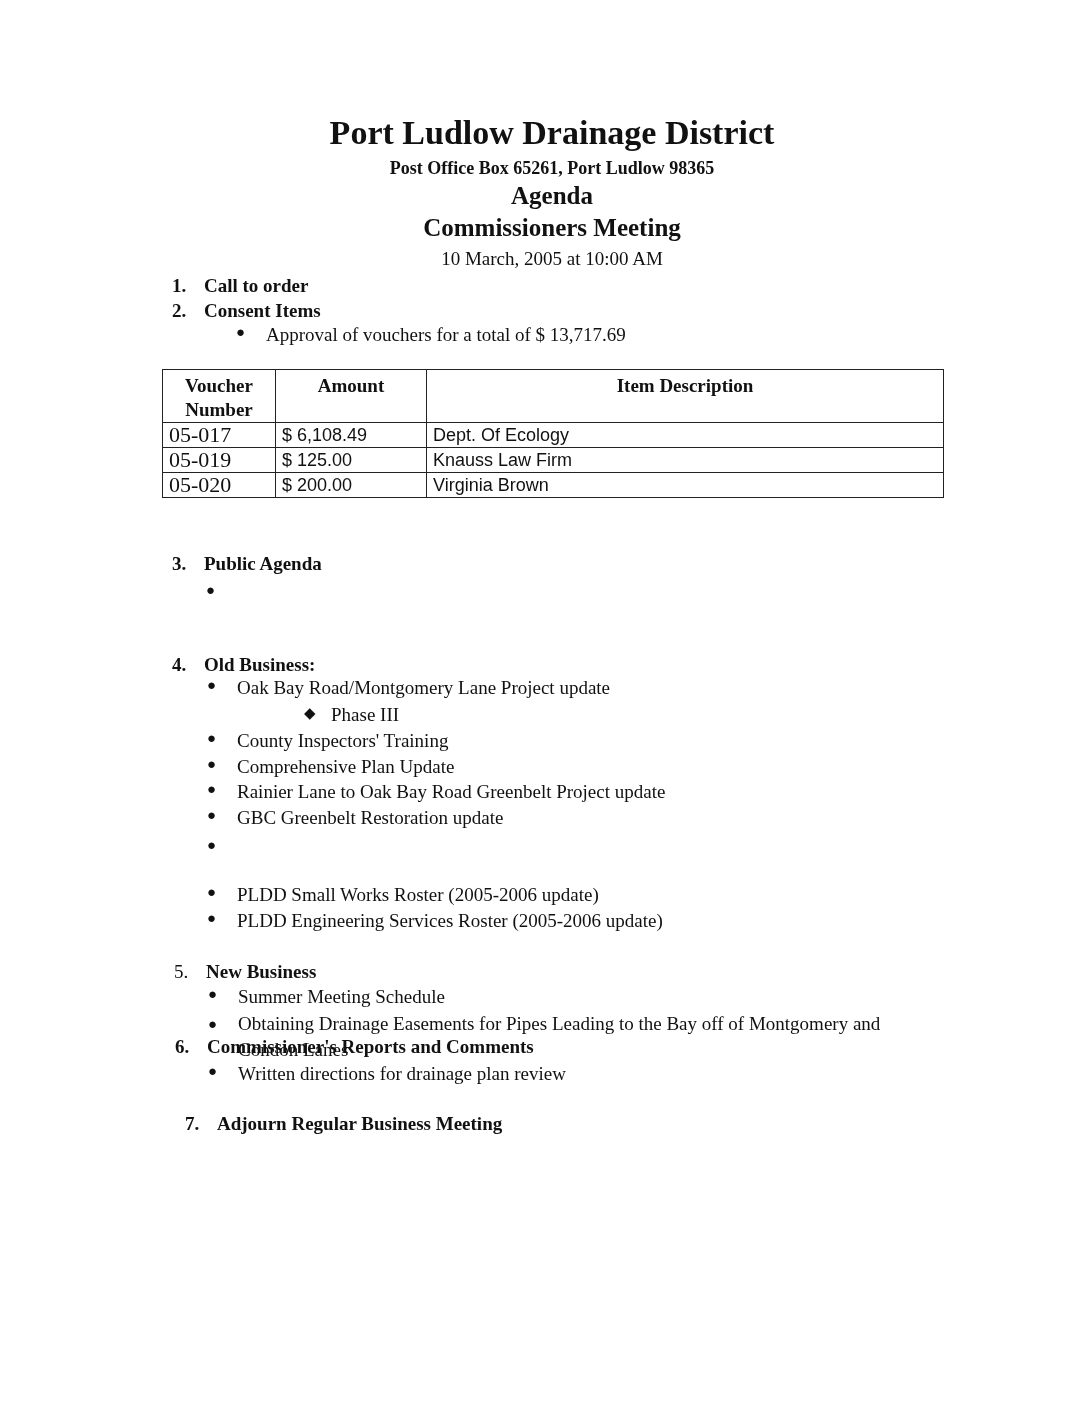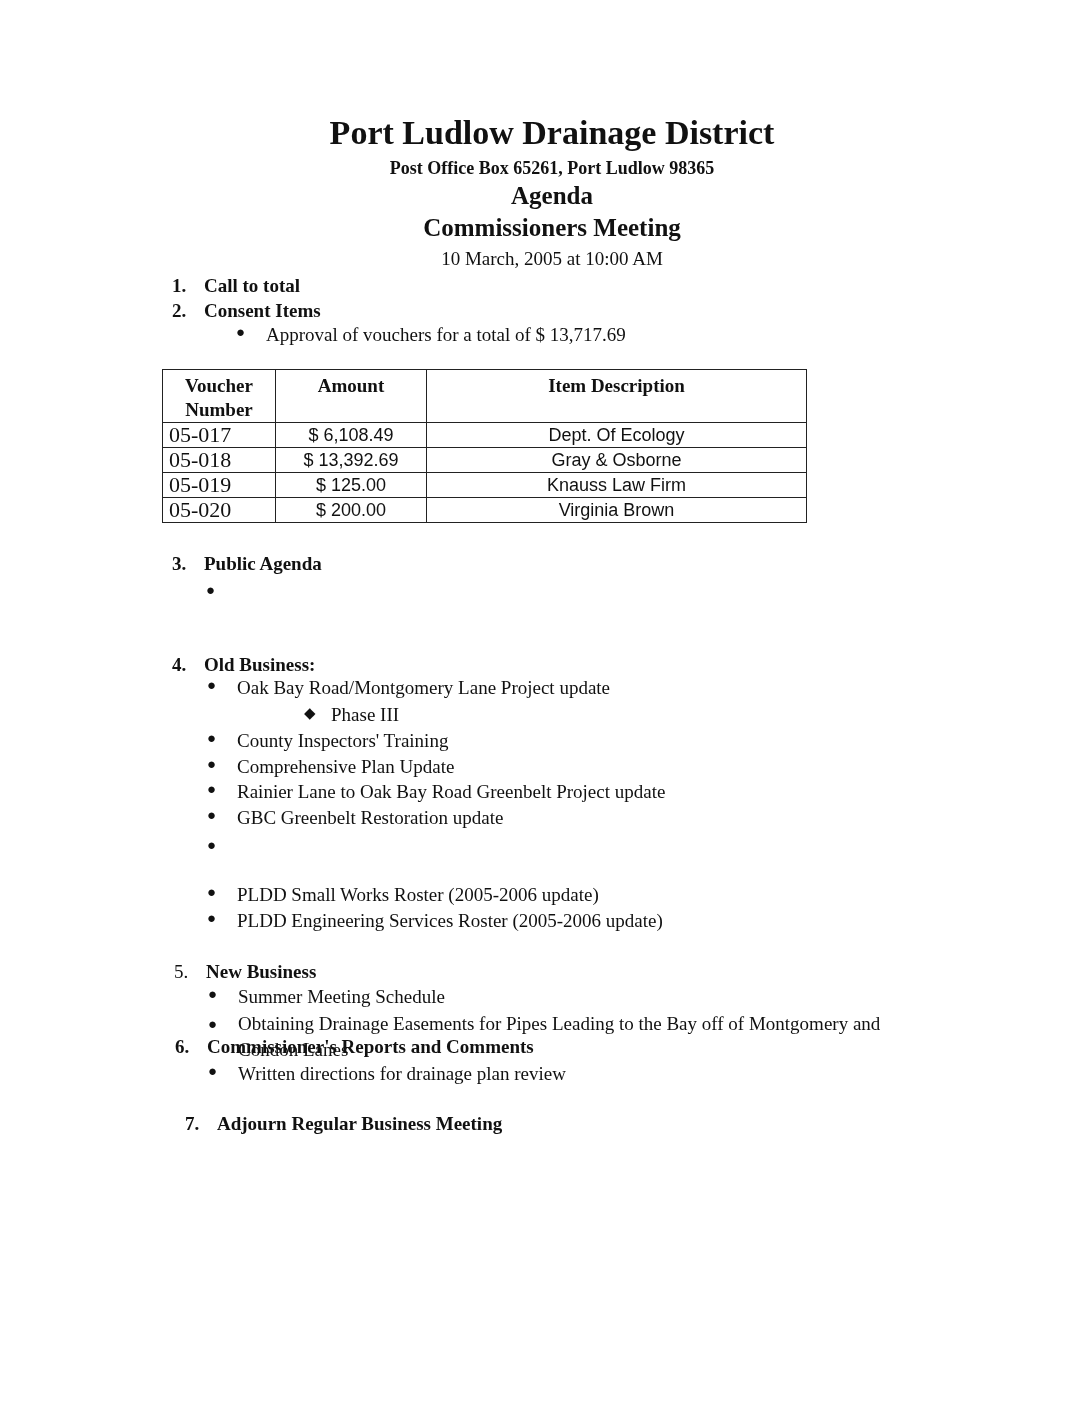--- a/index.html
+++ b/index.html
@@ -15,69 +15,64 @@
     #meeting { top: 214px; font-size: 25px; font-weight: bold; }
     #date { top: 248px; font-size: 19px; }
 
     .sec { position: absolute; left: 172px; font-size: 19px; font-weight: bold; white-space: nowrap; }
     .sec .num { display: inline-block; width: 32px; }
     .bul { position: absolute; font-size: 19px; white-space: nowrap; }
     .bul .dot { position: absolute; left: -30px; top: 0; font-size: 15px; }
     .wrap { white-space: normal; }
 
     table#vouchers {
-      position: absolute; left: 162px; top: 369px; width: 645px;
+      position: absolute; left: 162px; top: 369px; width: 782px;
       border-collapse: collapse; font-size: 18px;
     }
     #vouchers td, #vouchers th { border: 1.5px solid #222; padding: 0 6px; vertical-align: top; }
     #vouchers th { font-weight: bold; font-size: 19px; line-height: 24px; padding-top: 4px; }
     #vouchers th.c1 { width: 100px; text-align: center; }
     #vouchers th.c2 { width: 138px; }
     #vouchers th.c3 { }
     #vouchers tr.hdr { height: 52px; }
     #vouchers td { height: 24px; line-height: 24px; }
     #vouchers td.vn { font-family: "Liberation Serif", serif; font-size: 22px; }
-    #vouchers td.amt, #vouchers td.desc { font-family: "Liberation Sans", sans-serif; font-size: 18px; text-align: center; }
+    #vouchers td.amt, #vouchers td.desc { font-family: "Liberation Sans", sans-serif; font-size: 18px; }
   </style>
 </head>
 <body>
 
 <div id="title" class="abs center">Port Ludlow Drainage District</div>
 <div id="address" class="abs center">Post Office Box 65261, Port Ludlow 98365</div>
 <div id="agenda" class="abs center">Agenda</div>
 <div id="meeting" class="abs center">Commissioners Meeting</div>
 <div id="date" class="abs center">10 March, 2005 at 10:00 AM</div>
 
 <div class="sec" style="top:275px">
-  <span class="num">1.</span><span>Call to total</span>
+  <span class="num">1.</span><span>Call to order</span>
 </div>
 
 <div class="sec" style="top:300px">
   <span class="num">2.</span><span>Consent Items</span>
 </div>
 <div class="bul" style="top:324px; left:266px">
   <span class="dot">●</span><span>Approval of vouchers for a total of $ 13,717.69</span>
 </div>
 
 <table id="vouchers">
   <tbody>
       <tr class="hdr">
     <th class="c1">Voucher Number</th>
     <th class="c2">Amount</th>
     <th class="c3">Item Description</th>
   </tr>
   <tr>
     <td class="vn">05-017</td>
     <td class="amt">$ 6,108.49</td>
     <td class="desc">Dept. Of Ecology</td>
-  </tr>
-  <tr>
-    <td class="vn">05-018</td>
-    <td class="amt">$ 13,392.69</td>
-    <td class="desc">Gray &amp; Osborne</td>
   </tr>
   <tr>
     <td class="vn">05-019</td>
     <td class="amt">$ 125.00</td>
     <td class="desc">Knauss Law Firm</td>
   </tr>
   <tr>
     <td class="vn">05-020</td>
     <td class="amt">$ 200.00</td>
     <td class="desc">Virginia Brown</td>

